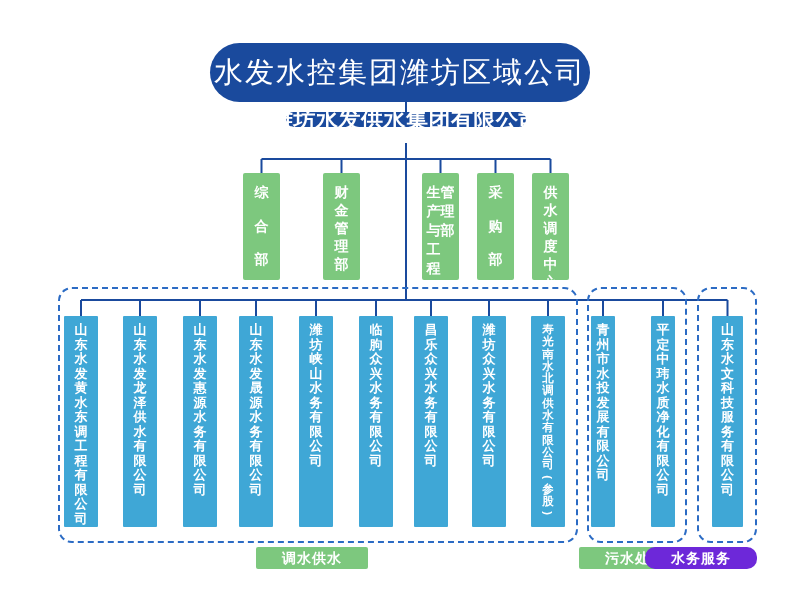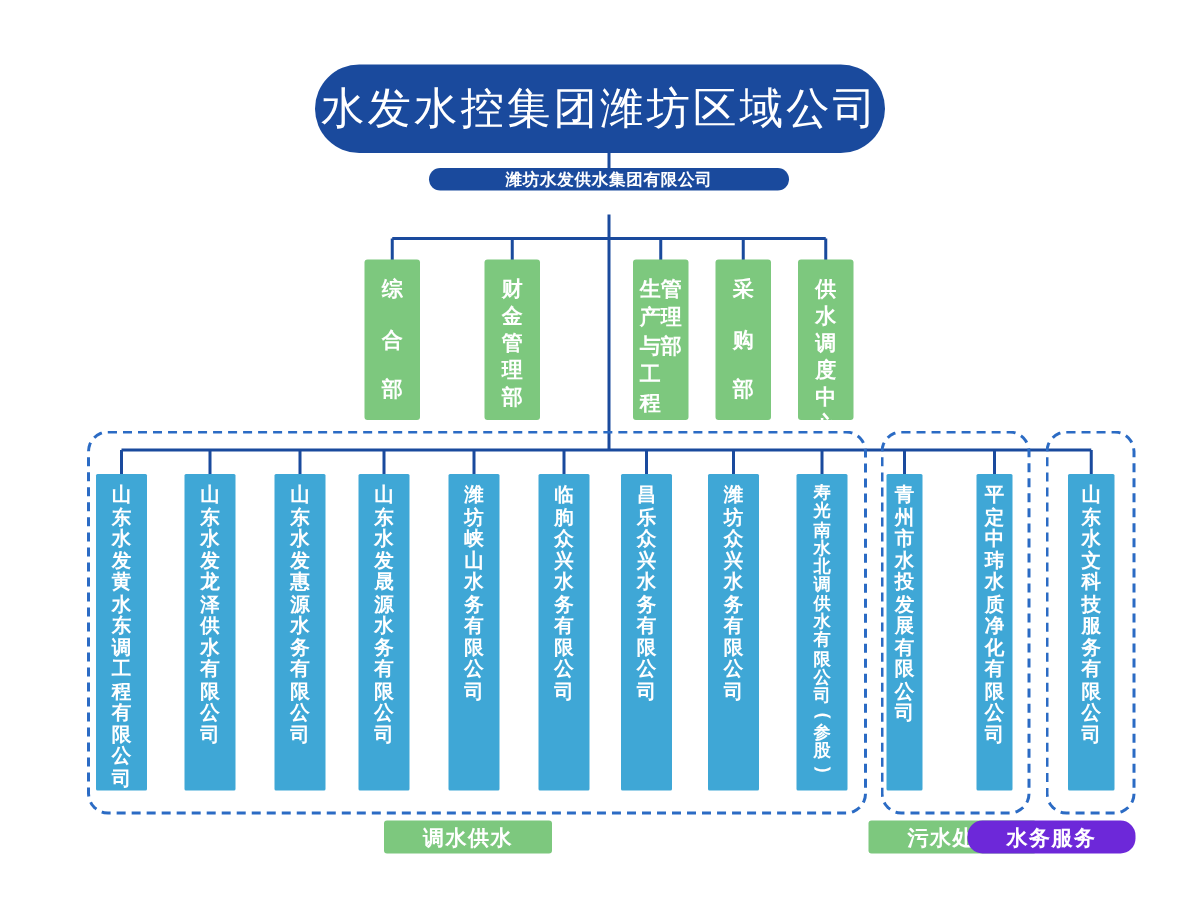--- a/index.html
+++ b/index.html
@@ -12,21 +12,21 @@
 
   .root-box{
     position:absolute;left:210px;top:43px;width:380px;height:59px;
     border-radius:30px;display:flex;align-items:center;justify-content:center;
     color:#ffffff;font-family:"Liberation Serif","DejaVu Serif",serif;
     font-size:29px;letter-spacing:2px;white-space:nowrap;
   }
   .holding-box{
     position:absolute;left:286px;top:112px;width:240px;height:15px;
     border-radius:9px;display:flex;align-items:center;justify-content:center;
-    color:#ffffff;font-weight:bold;font-size:11px;letter-spacing:0.5px;white-space:nowrap;text-align:right;
+    color:#ffffff;font-weight:bold;font-size:22px;letter-spacing:0.5px;white-space:nowrap;text-align:right;
   }
 
   .dept{
     position:absolute;top:173px;height:107px;width:37px;border-radius:2px;
     display:flex;flex-direction:row;justify-content:center;box-sizing:border-box;
     color:#ffffff;font-weight:bold;font-size:14px;
   }
   .dept-col-between{
     display:flex;flex-direction:column;justify-content:space-between;align-items:center;
     height:100%;box-sizing:border-box;padding:11px 0;

